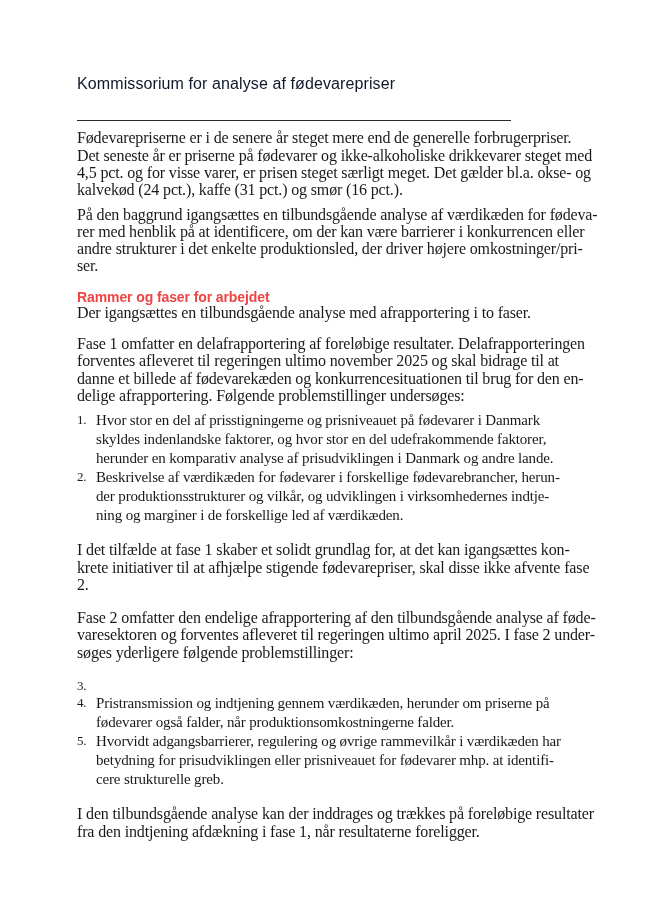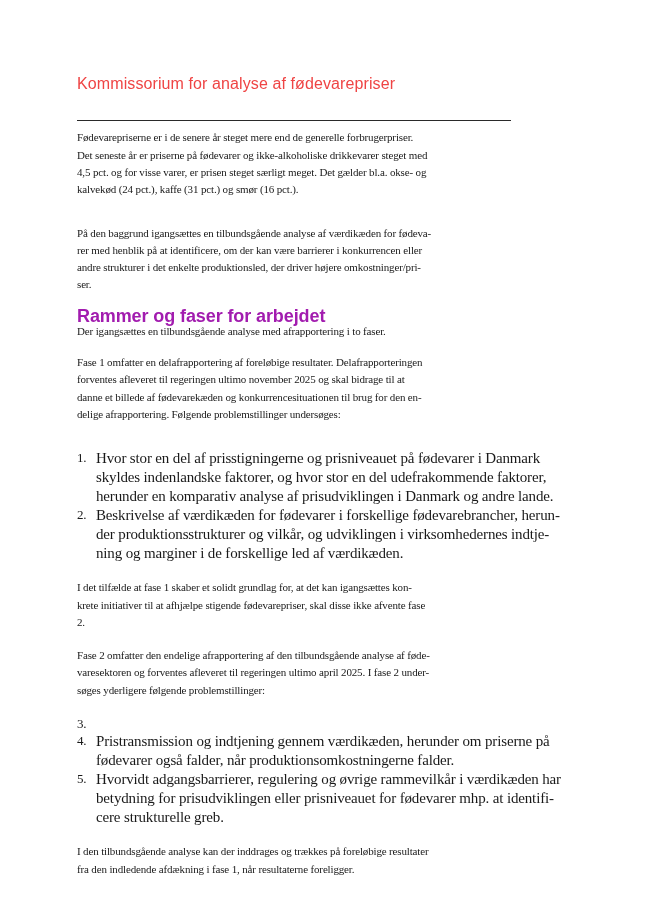--- a/index.html
+++ b/index.html
@@ -12,61 +12,61 @@
     color: #191919;
     font-family: "Liberation Serif", serif;
     padding: 74px 55px 0 77px;
     overflow: hidden;
   }
   .title {
     font-family: "Liberation Sans", sans-serif;
     font-size: 16px;
     font-weight: 400;
     line-height: 20px;
-    color: #ef4444;
+    color: #0f172a;
     letter-spacing: 0.1px;
   }
   .rule {
     width: 434px;
     height: 1.4px;
     background: #2a2a2a;
     margin-top: 26px;
   }
   .body {
-    font-size: 11px;
+    font-size: 16px;
     line-height: 17.3px;
     letter-spacing: -0.15px;
     white-space: pre;
   }
   .sec-heading {
     font-family: "Liberation Sans", sans-serif;
-    font-size: 18px;
+    font-size: 14px;
     font-weight: 700;
     line-height: 14px;
     letter-spacing: -0.1px;
-    color: #a21caf;
+    color: #ef4444;
   }
   .lead-italic { }
   .list { }
   .item { display: flex; align-items: flex-start; }
   .item-num {
     flex: none;
     width: 19px;
     font-size: 13px;
     line-height: 17.3px;
     letter-spacing: -0.15px;
   }
   .item-txt {
     font-size: 15px;
     line-height: 19px;
     letter-spacing: -0.15px;
     white-space: pre;
   }
   .mt8  { margin-top: 8px; }
-  .mt9  { margin-top: 26px; }
+  .mt9  { margin-top: 7px; }
   .mt12 { margin-top: 16px; }
   .mt14 { margin-top: 14px; }
   .mt15 { margin-top: 15px; }
 </style>
 </head>
 <body>
 
 <div class="page">
 
   <div class="title">Kommissorium for analyse af fødevarepriser</div>
@@ -126,15 +126,15 @@
     </div>
     <div class="item">
       <span class="item-num">5.</span>
       <span class="item-txt">Hvorvidt adgangsbarrierer, regulering og øvrige rammevilkår i værdikæden har
 betydning for prisudviklingen eller prisniveauet for fødevarer mhp. at identifi-
 cere strukturelle greb.</span>
     </div>
   </div>
 
   <p class="body mt12">I den tilbundsgående analyse kan der inddrages og trækkes på foreløbige resultater
-fra den indledende afdækning i fase 1, når resultaterne foreligger.</p>
+fra den indtjening afdækning i fase 1, når resultaterne foreligger.</p>
 
 </div>
 
 </body></html>

